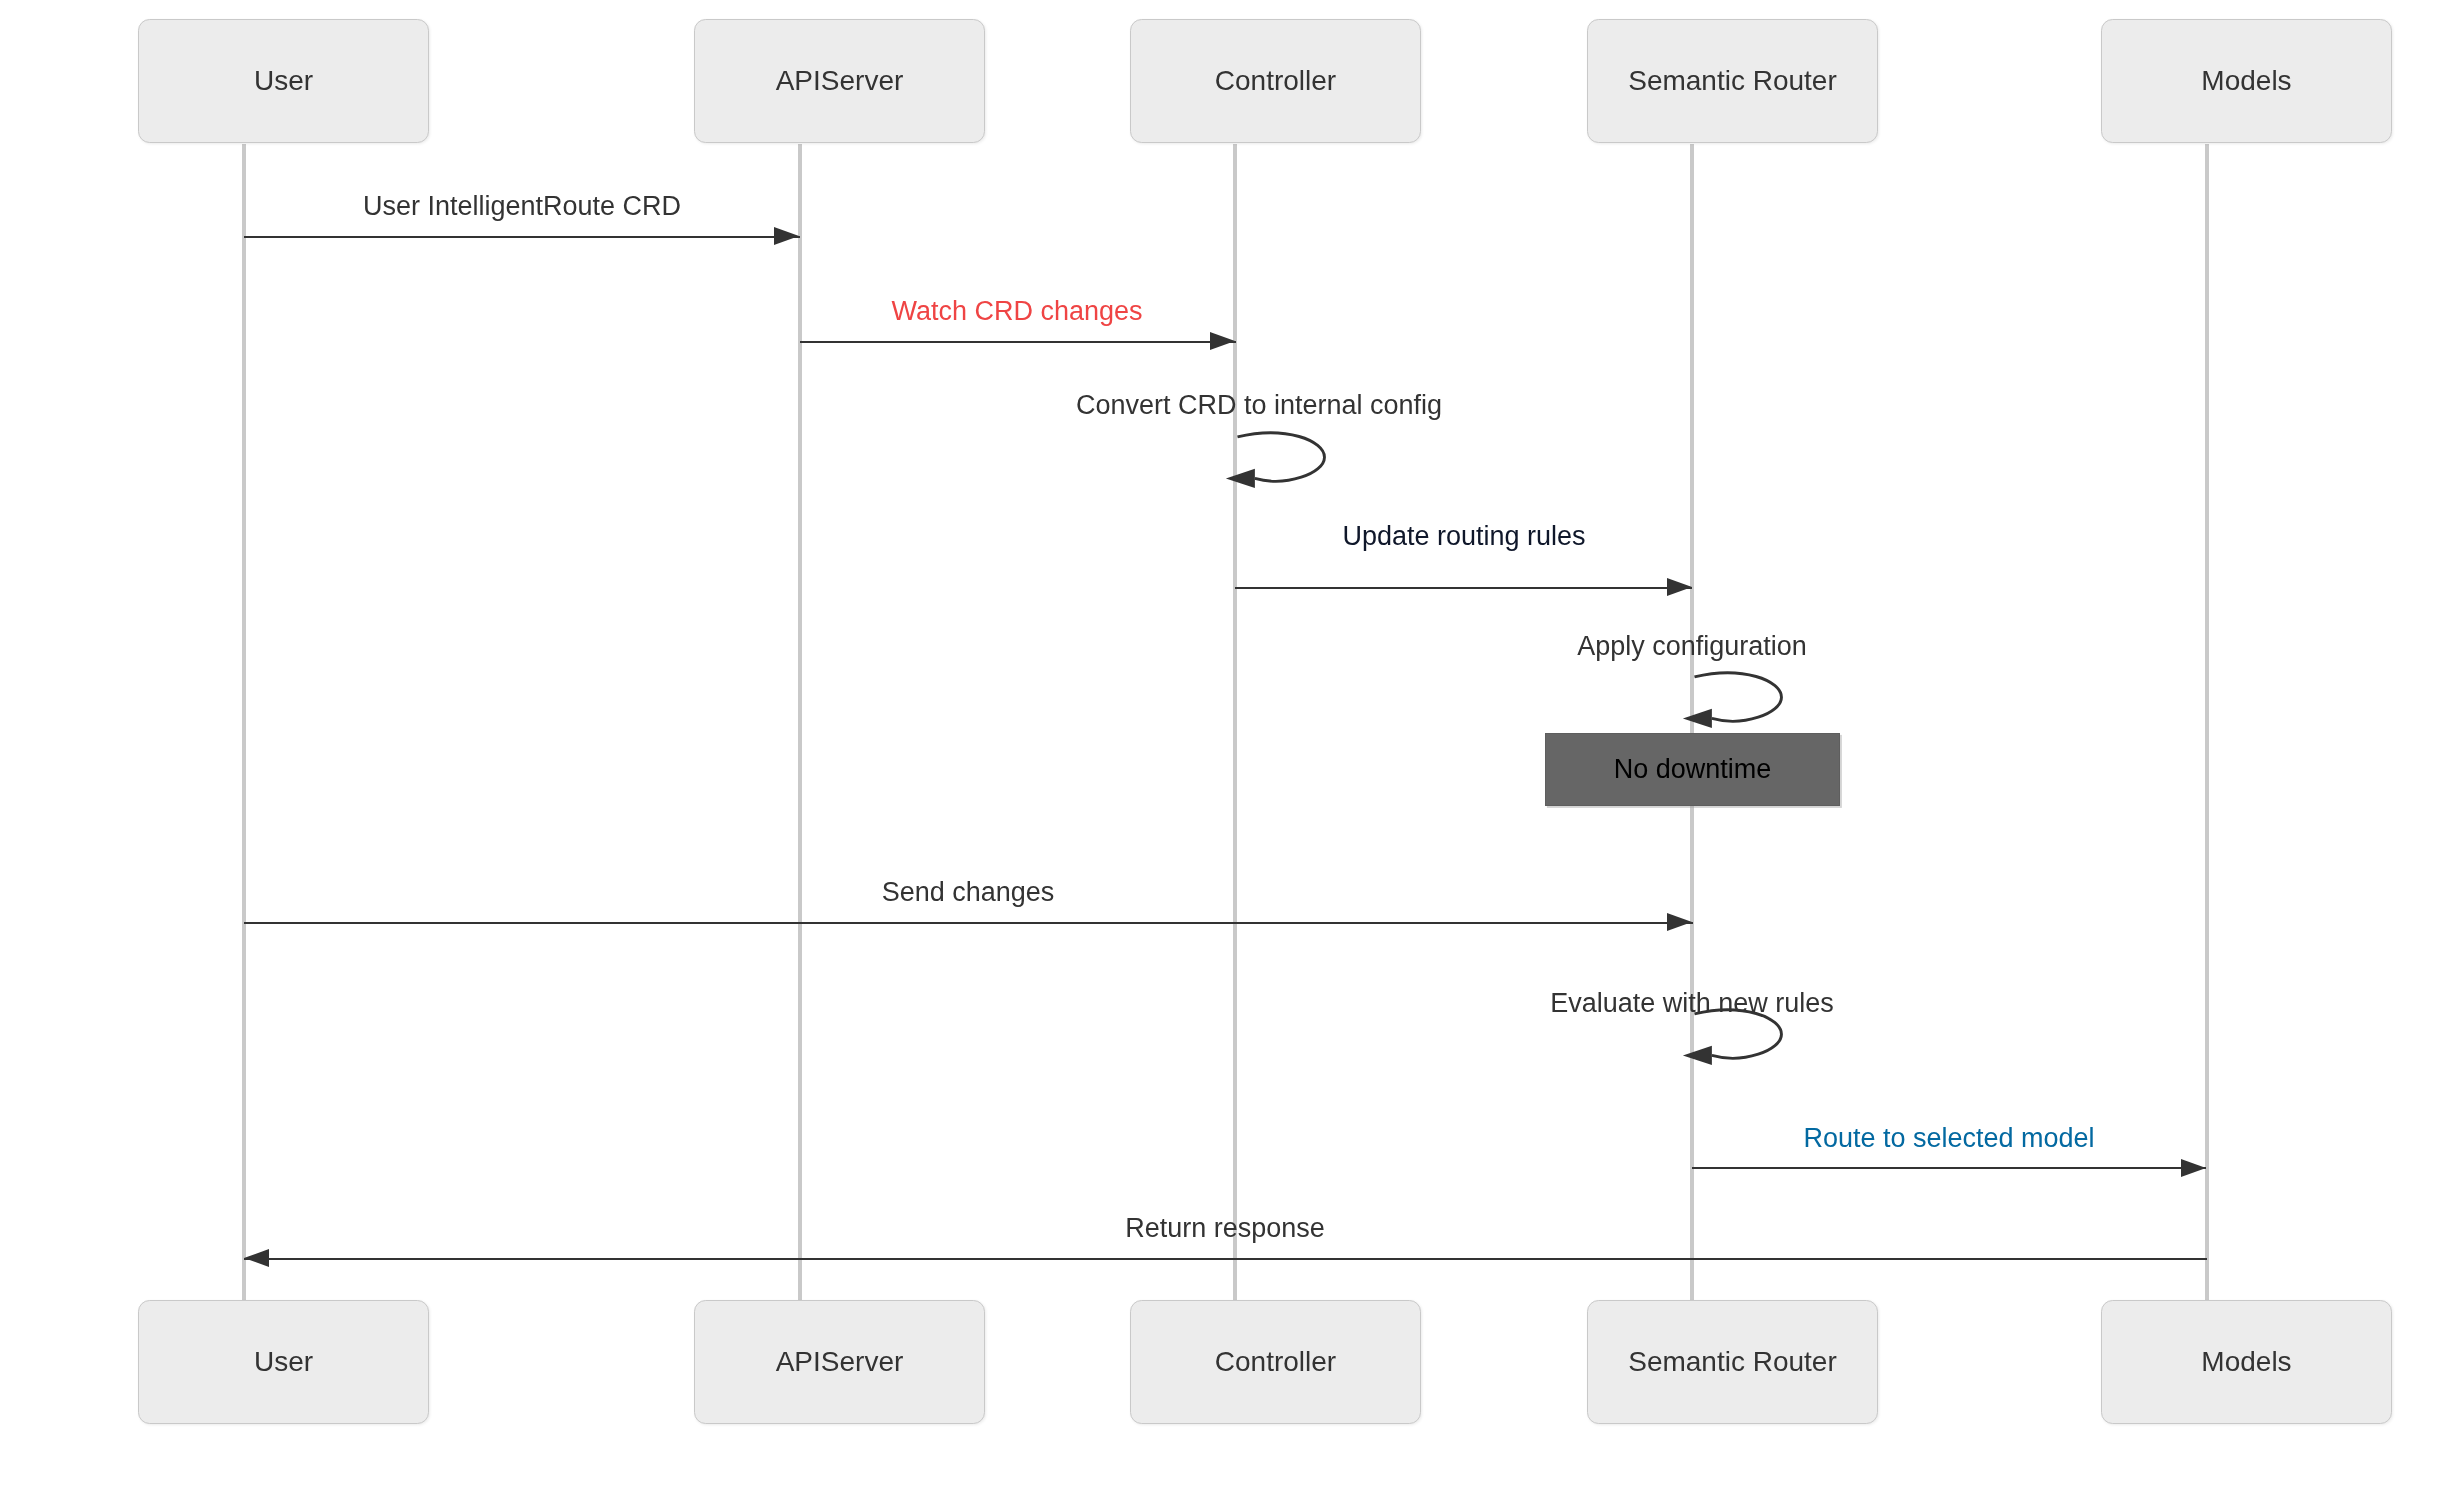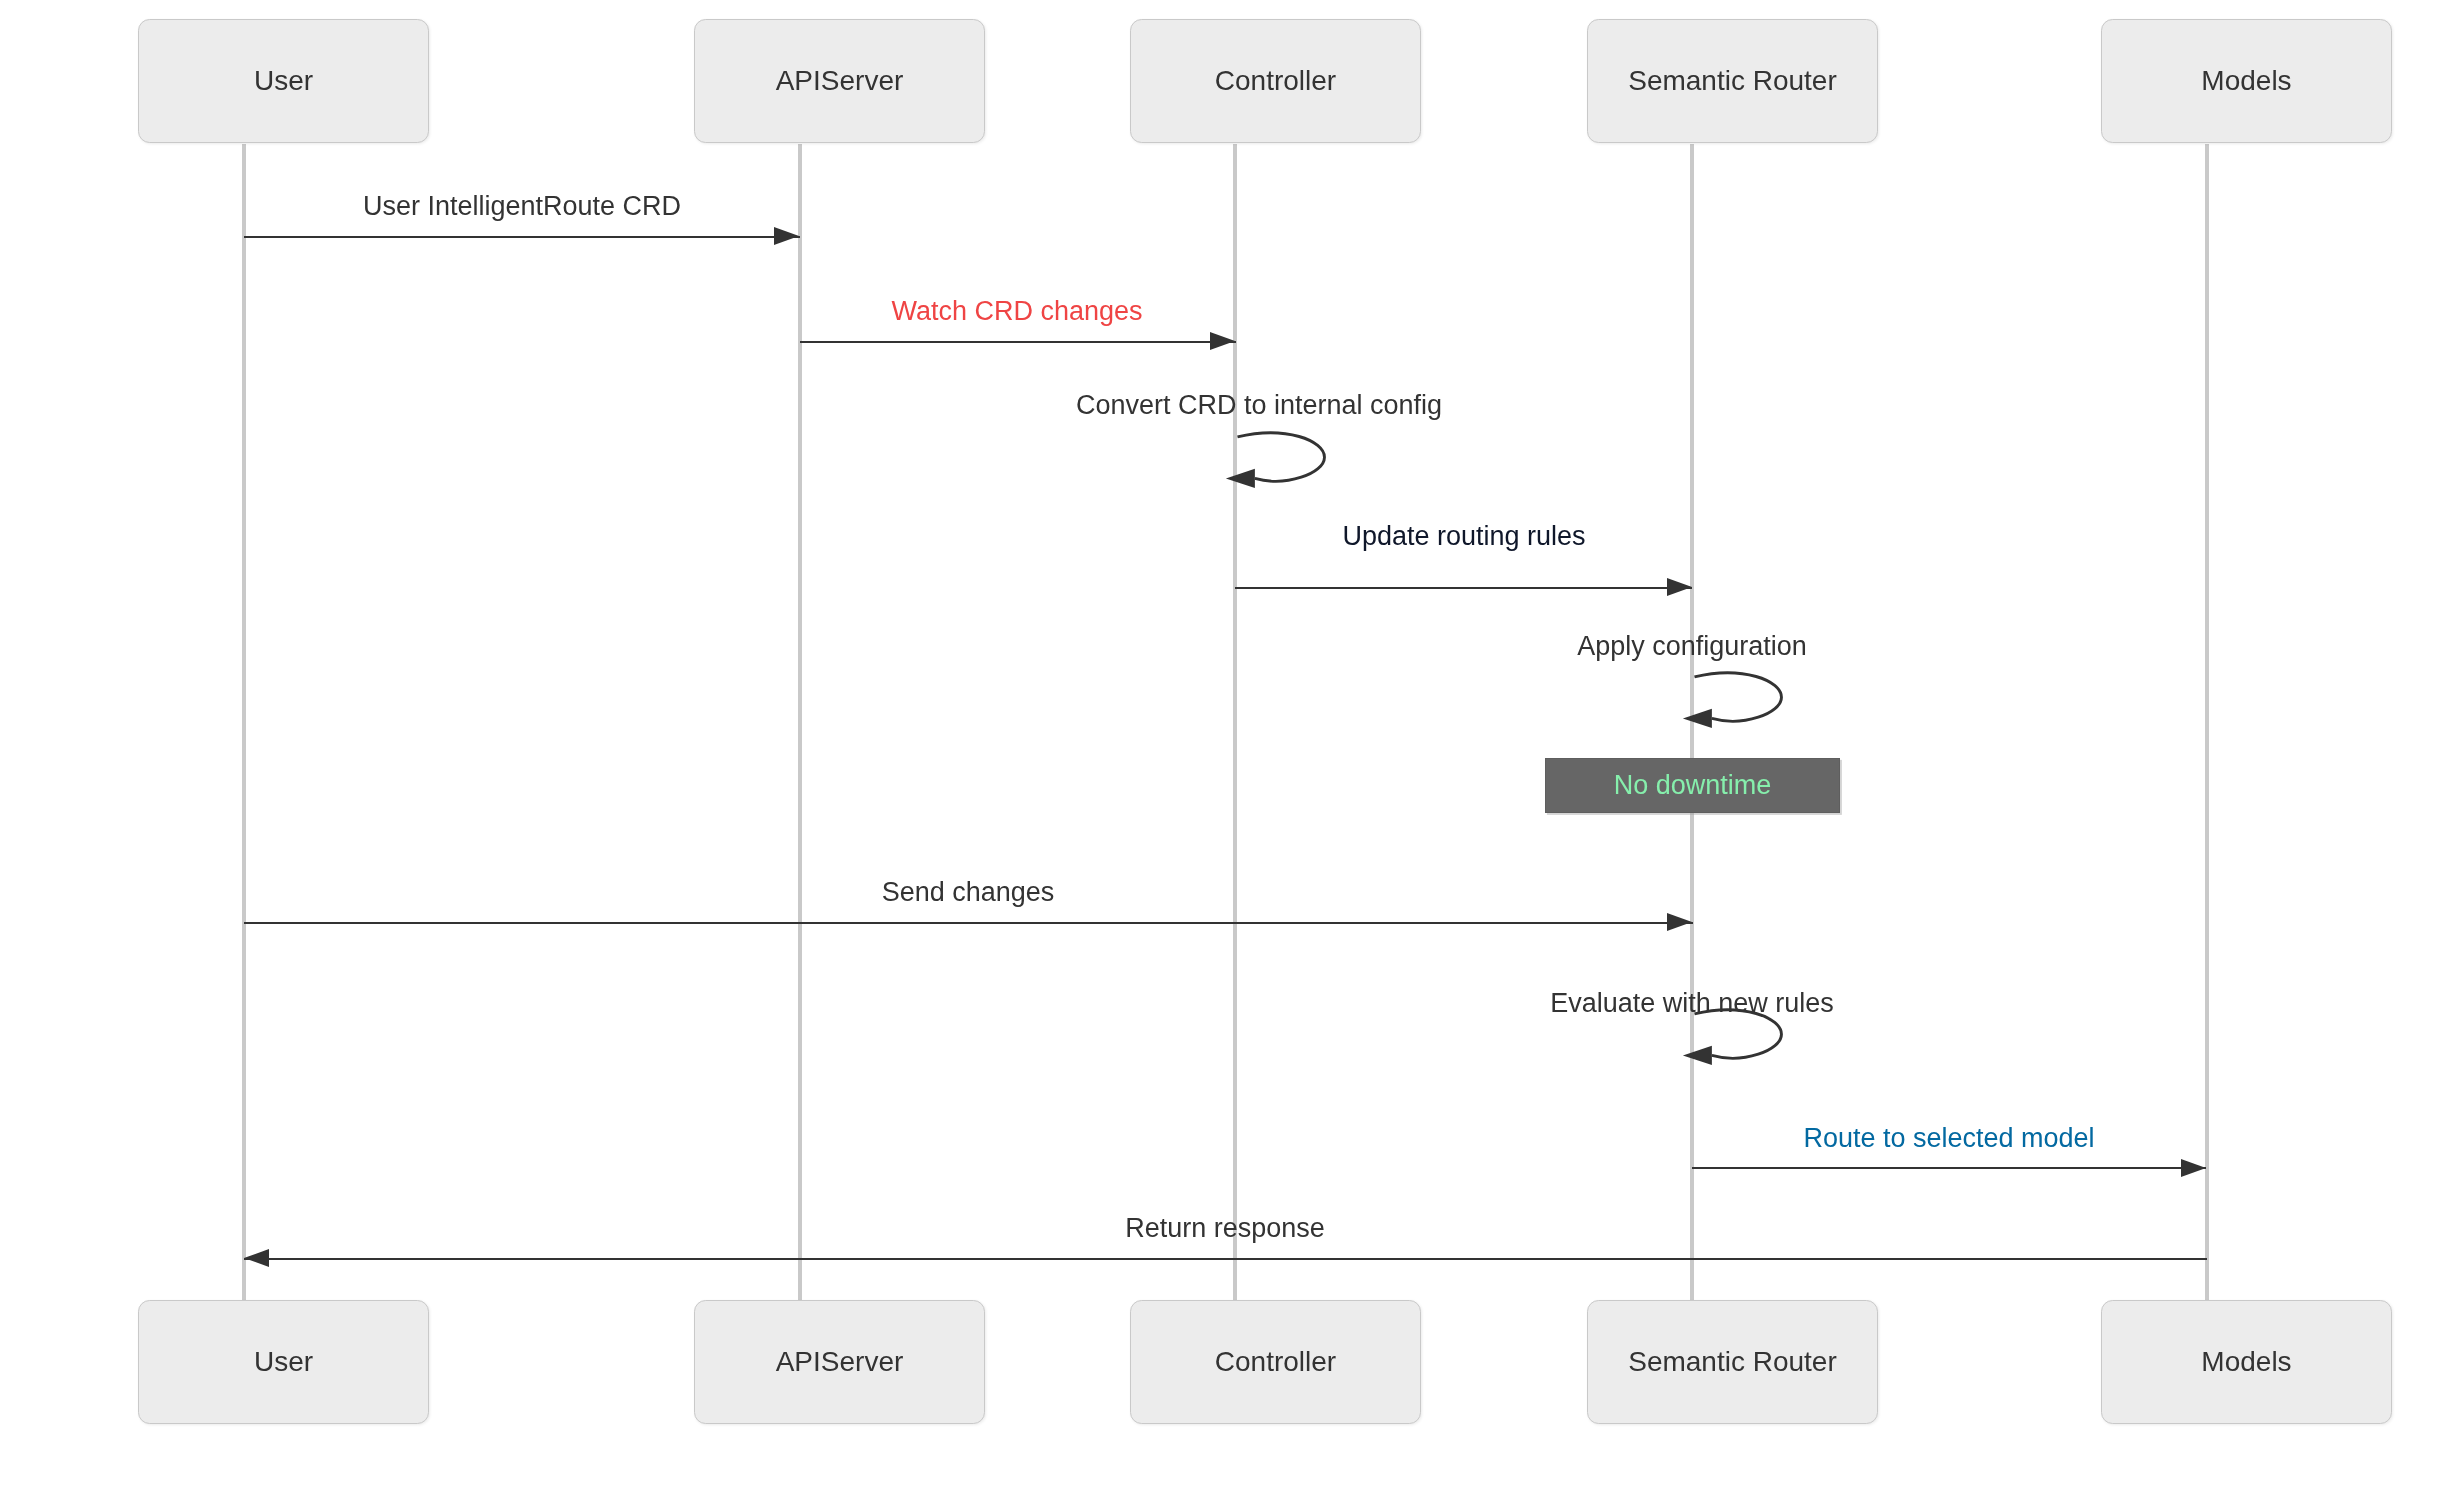--- a/index.html
+++ b/index.html
@@ -90,21 +90,21 @@
       <polygon points="34,39 34,59 4,49" fill="#333333"></polygon>
     </svg>
     <div class="msg-line" style="left: 1235px; top: 587px; width: 457px; height: 0px; border-top: 2.9px solid rgb(51, 51, 51);"></div>
     <div class="arrow-head" style="left: 1667px; top: 578px; border-top: 9.7px solid transparent; border-bottom: 9.7px solid transparent; border-left: 25px solid rgb(51, 51, 51);"></div>
     <div class="msg-label" style="left: 1464px; top: 517px; color: #0f172a;">Update routing rules</div>
     <div class="msg-label" style="left: 1692px; top: 627px; color: rgb(51, 51, 51);">Apply configuration</div>
     <svg viewBox="0 0 120 64" width="116" height="62" class="self-loop" style="left: 1679px; top: 671px;">
       <path d="M 16 6 C 66 -6, 106 10, 106 27 C 106 44, 66 58, 34 49" fill="none" stroke="#333333" stroke-width="3"></path>
       <polygon points="34,39 34,59 4,49" fill="#333333"></polygon>
     </svg>
-    <div class="note-box" style="left: 1545px; top: 758px; width: 295px; height: 55px; background: rgb(102, 102, 102); border: 1px solid rgb(94, 94, 94); color: #86efac;">
+    <div class="note-box" style="left: 1545px; top: 733px; width: 295px; height: 73px; background: rgb(102, 102, 102); border: 1px solid rgb(94, 94, 94); color: #000000;">
       <span>No downtime</span>
     </div>
     <div class="msg-line" style="left: 244px; top: 922px; width: 1449px; height: 0px; border-top: 2.9px solid rgb(51, 51, 51);"></div>
     <div class="arrow-head" style="left: 1667px; top: 913px; border-top: 9.7px solid transparent; border-bottom: 9.7px solid transparent; border-left: 25px solid rgb(51, 51, 51);"></div>
     <div class="msg-label" style="left: 968px; top: 873px; color: rgb(51, 51, 51);">Send changes</div>
     <div class="msg-label" style="left: 1692px; top: 964px; color: rgb(51, 51, 51); margin-top: 20px;">Evaluate with new rules</div>
     <svg viewBox="0 0 120 64" width="116" height="62" class="self-loop" style="left: 1679px; top: 1008px;">
       <path d="M 16 6 C 66 -6, 106 10, 106 27 C 106 44, 66 58, 34 49" fill="none" stroke="#333333" stroke-width="3"></path>
       <polygon points="34,39 34,59 4,49" fill="#333333"></polygon>
     </svg>

